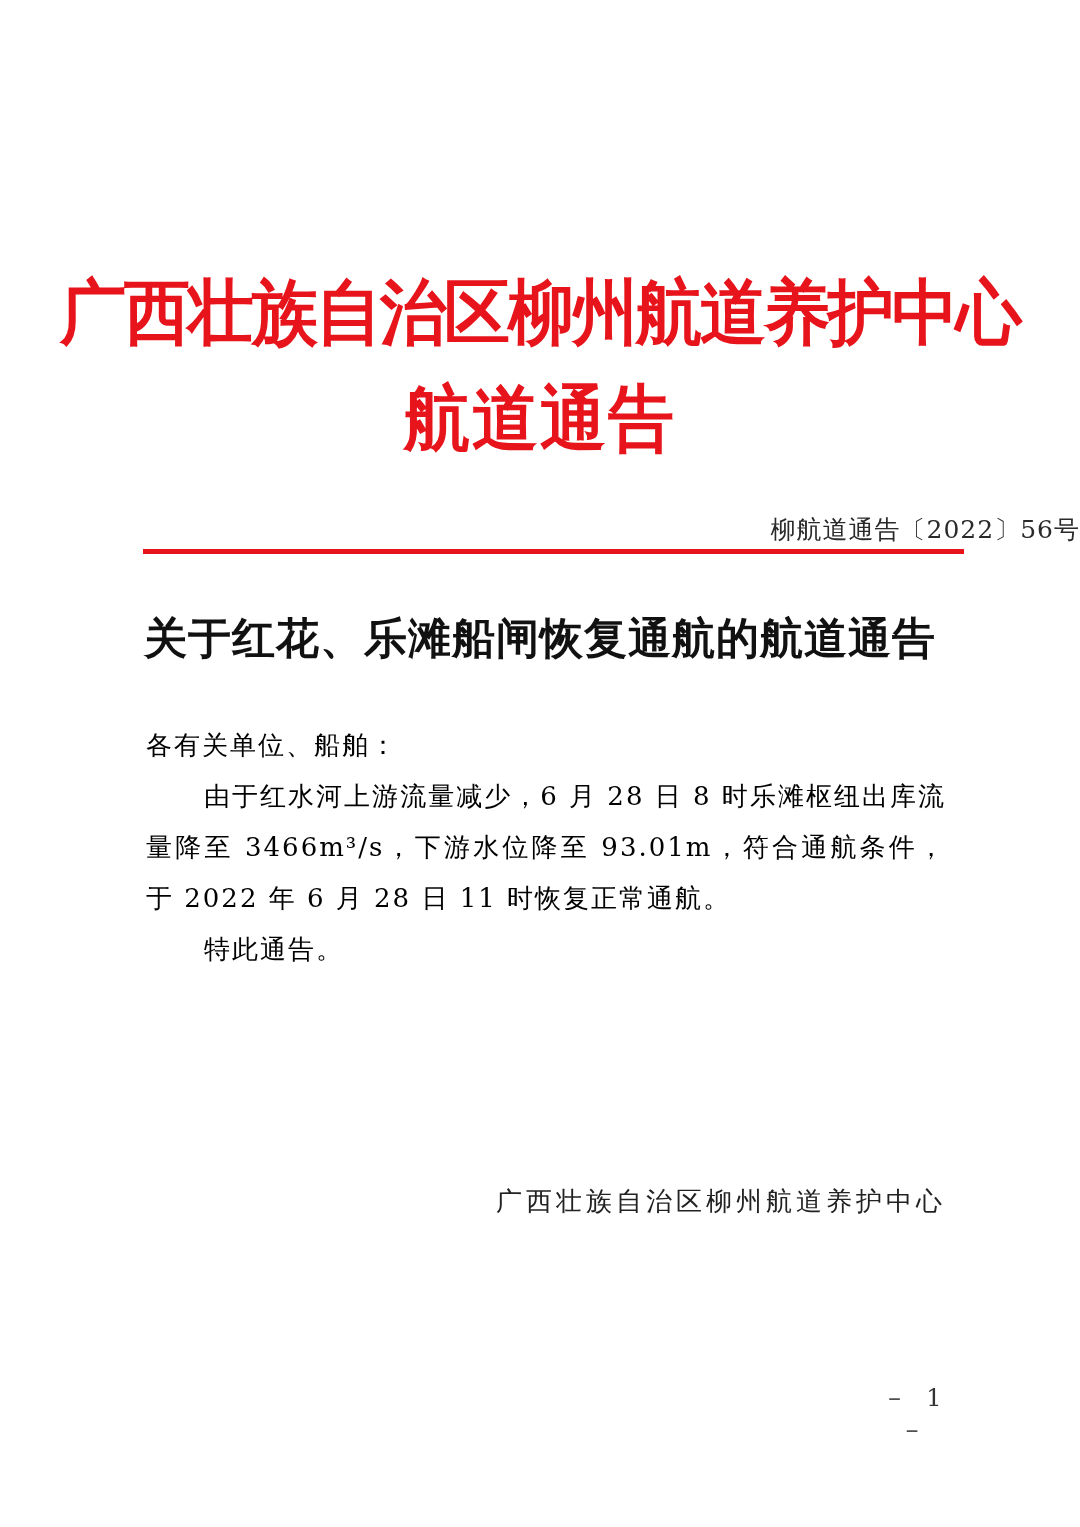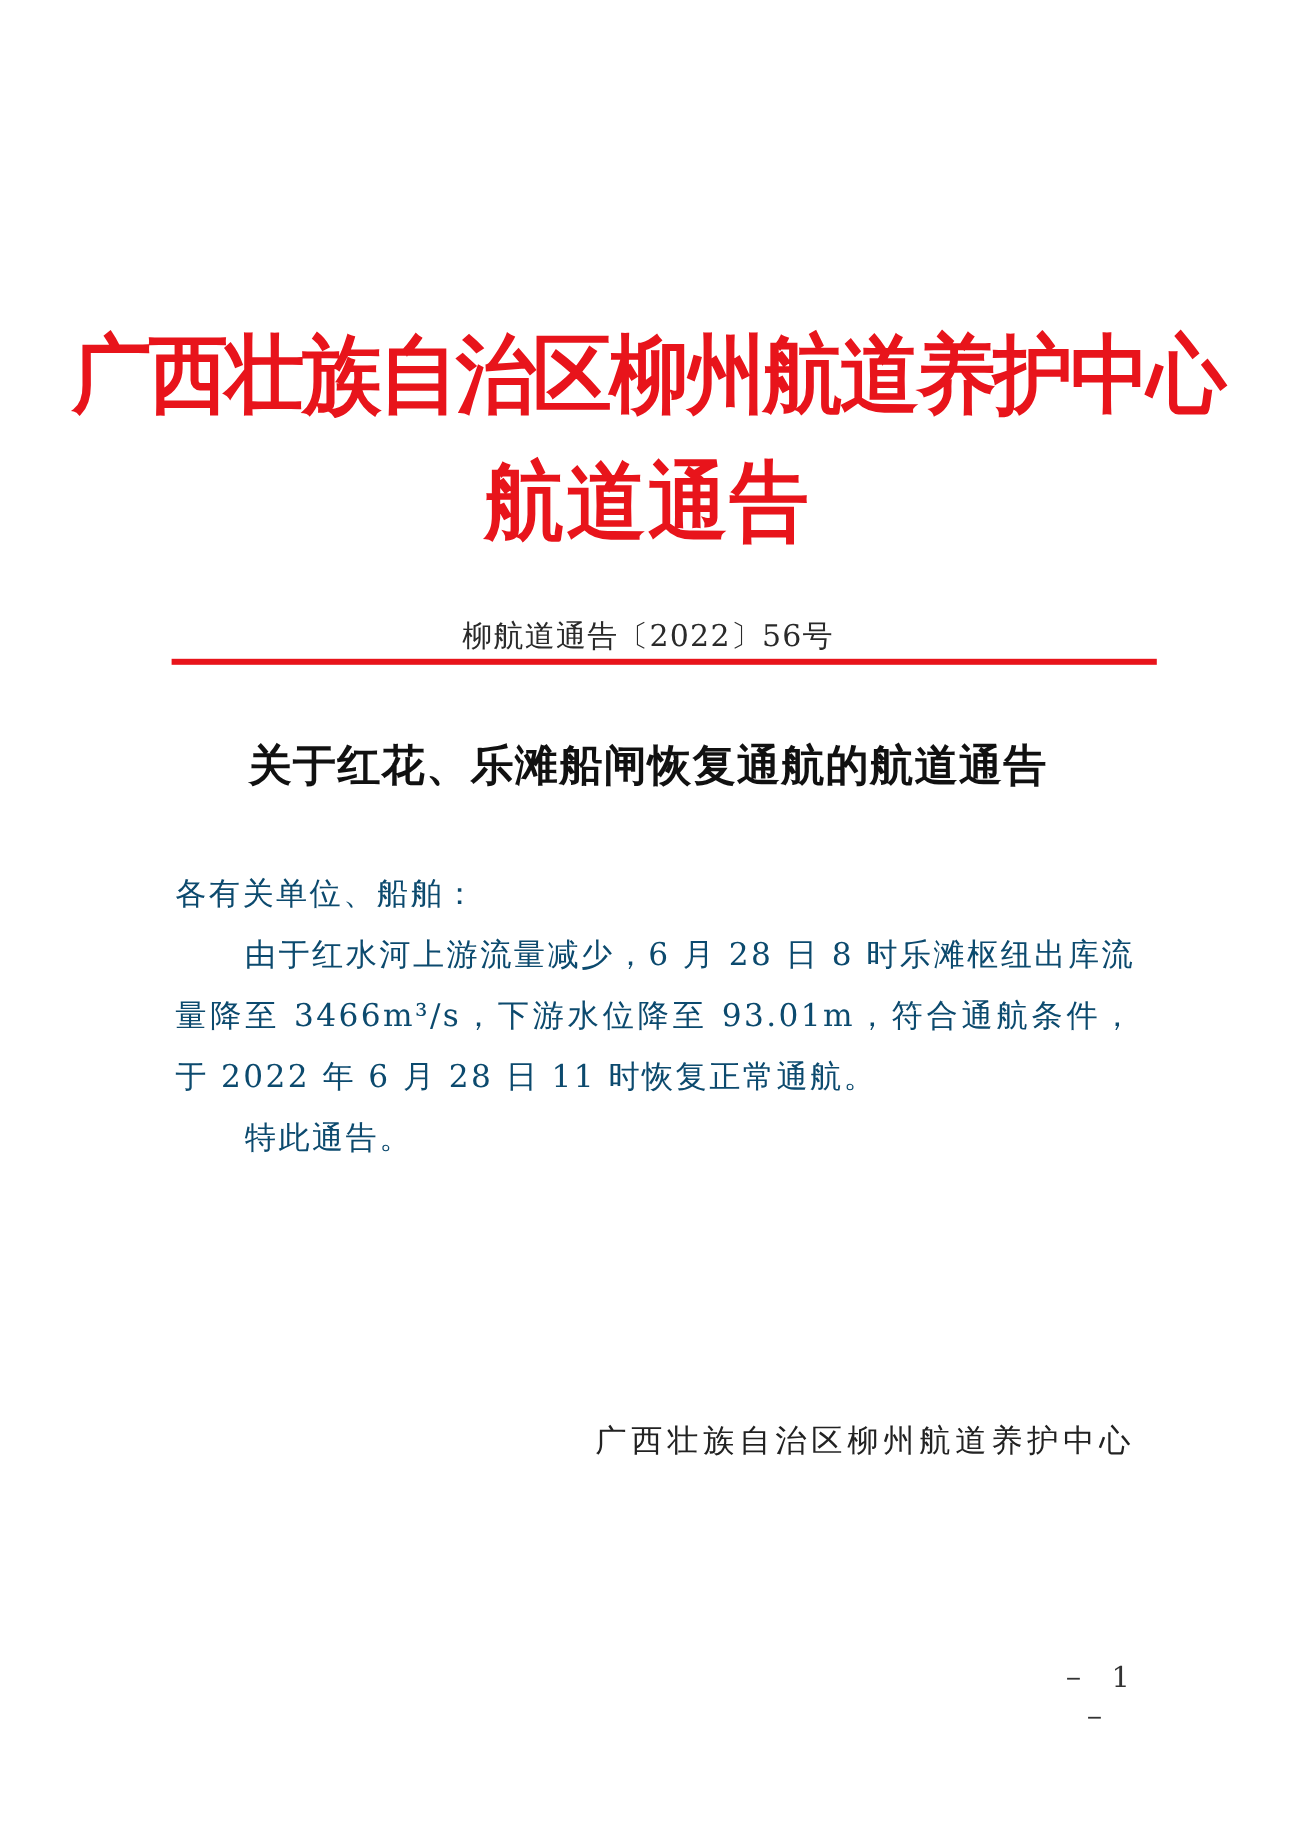--- a/index.html
+++ b/index.html
@@ -5,27 +5,27 @@
   html, body { margin: 0; padding: 0; background: #ffffff; }
   body { width: 1080px; height: 1527px; position: relative; overflow: hidden;
          font-family: "DejaVu Serif", "Liberation Serif", serif; color: #1a1a1a; }
   .abs { position: absolute; }
   .header-org { left: 0; width: 1080px; top: 272px; text-align: center;
     color: #e8141b; font-size: 66px; font-weight: bold; letter-spacing: -2px; line-height: 80px;
     transform: scaleY(1.08); }
   .header-title { left: 0; width: 1080px; top: 378px; text-align: center;
     color: #e8141b; font-size: 66px; font-weight: bold; letter-spacing: 2px; line-height: 80px;
     transform: scaleY(1.08); }
-  .doc-number { left: 0; width: 1080px; top: 512px; text-align: center;
+  .doc-number { left: 0; width: 1080px; top: 512px; text-align: right;
     font-size: 25px; color: #2a2a2a; letter-spacing: 1px; line-height: 36px; }
   .red-rule { left: 143px; top: 549px; width: 821px; height: 5px; background: #e8141b; }
   .notice-title { left: 0; width: 1080px; top: 612px; text-align: center;
-    font-size: 36px; font-weight: bold; color: #111; letter-spacing: 1px; line-height: 52px; }
+    font-size: 43px; font-weight: bold; color: #111; letter-spacing: 1px; line-height: 52px; }
   .body-text { left: 146px; width: 800px; top: 720px; font-size: 26px; line-height: 51px;
-    color: #0c4a6e; letter-spacing: 2px; }
+    color: #000000; letter-spacing: 2px; }
   .body-text p { margin: 0; text-align: justify; }
   .indent { text-indent: 58px; }
   .signature { left: 480px; width: 466px; top: 1176px; font-size: 26px; line-height: 51px;
     color: #222; letter-spacing: 4px; }
   .sig-org { text-align: right; }
   .sig-date { text-align: right; padding-right: 122px; letter-spacing: 2px; }
   .page-num { left: 870px; top: 1382px; width: 90px; text-align: center; font-size: 24px; color: #333; letter-spacing: 6px; }
 </style>
 </head>
 <body>

